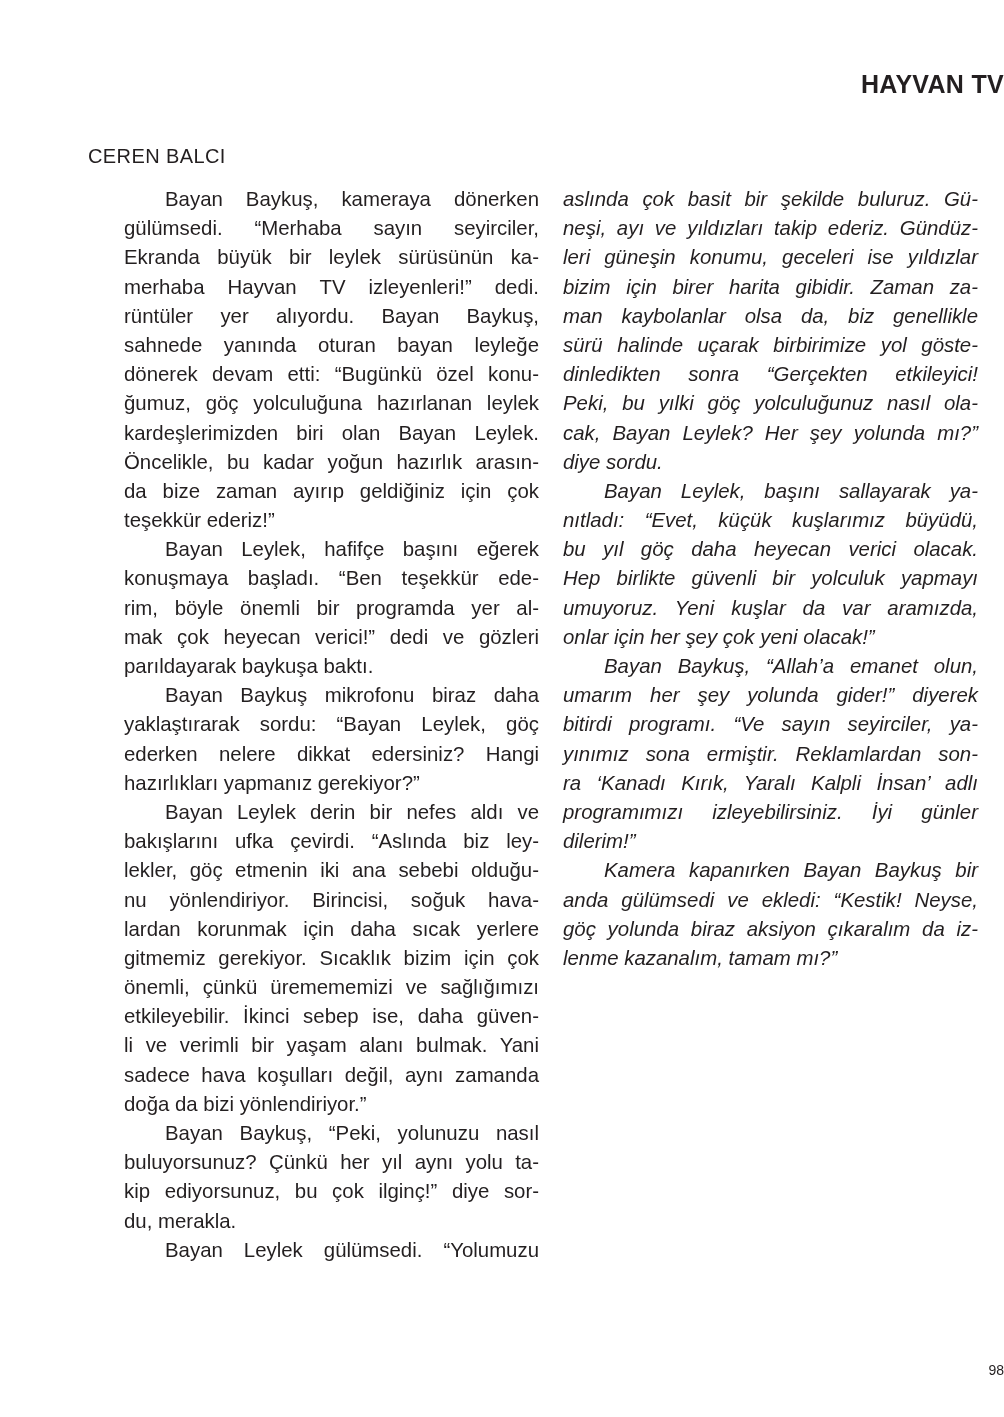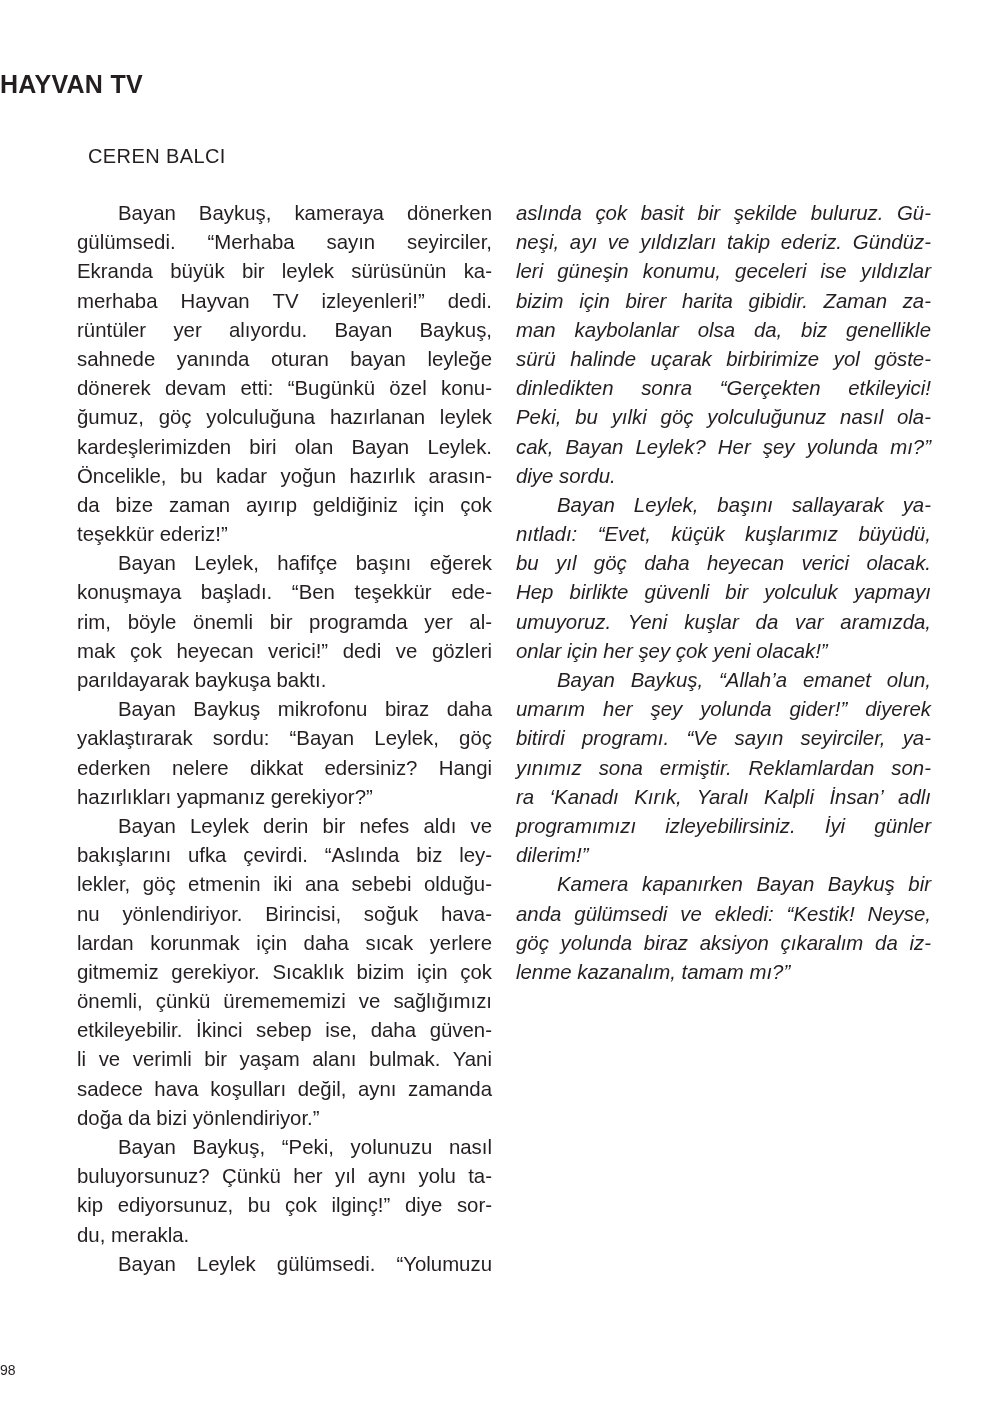--- a/index.html
+++ b/index.html
@@ -1,28 +1,28 @@
 <!DOCTYPE html>
 <html><head>
 <meta charset="utf-8">
 <style>
   html, body { margin: 0; padding: 0; background: #ffffff; }
   body { width: 1004px; height: 1417px; position: relative; overflow: hidden;
          font-family: "Liberation Sans", "DejaVu Sans", sans-serif; color: #231f20; }
-  .title { position: absolute; top: 70px; left: 0; width: 1004px; text-align: left;
+  .title { position: absolute; top: 70px; left: 0; width: 1004px; text-align: right;
            font-weight: bold; font-size: 25px; letter-spacing: 0.3px; color: #231f20; }
   .author { position: absolute; top: 145px; left: 88px; font-size: 20px; letter-spacing: 0.4px; color: #231f20; }
-  .col { position: absolute; top: 199px; width: 415px; }
+  .col { position: absolute; top: 185px; width: 415px; margin-left: 47px; }
   .col.left { left: 77px; }
   .col.right { left: 516px; font-style: italic; }
   .line { display: block; height: 29.2px; line-height: 29.2px; font-size: 20.4px;
           text-align: justify; text-align-last: justify; white-space: nowrap; overflow: visible; }
   .line.last { text-align-last: left; }
   .line.indent { text-indent: 41px; }
-  .pagenum { position: absolute; top: 1362px; left: 0; width: 1004px; text-align: left;
+  .pagenum { position: absolute; top: 1362px; left: 0; width: 1004px; text-align: right;
              font-size: 14px; color: #231f20; }
 </style>
 </head>
 <body>
 
 <div>
   <div class="title">HAYVAN TV</div>
   <div class="author">CEREN BALCI</div>
 
   <div class="col left">

